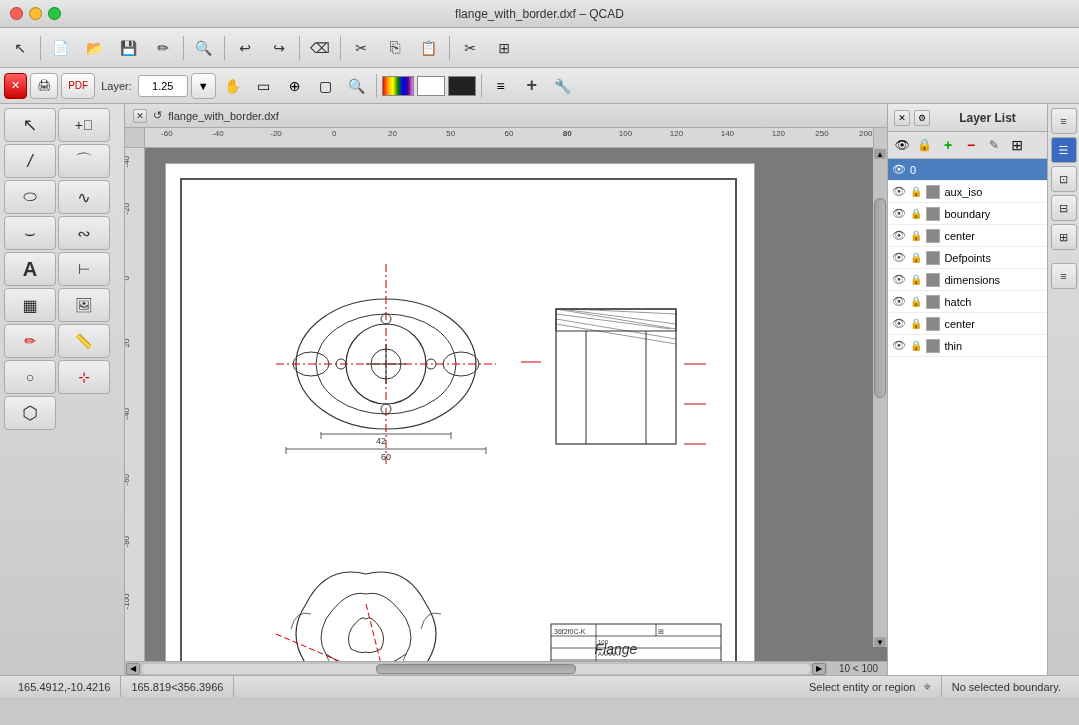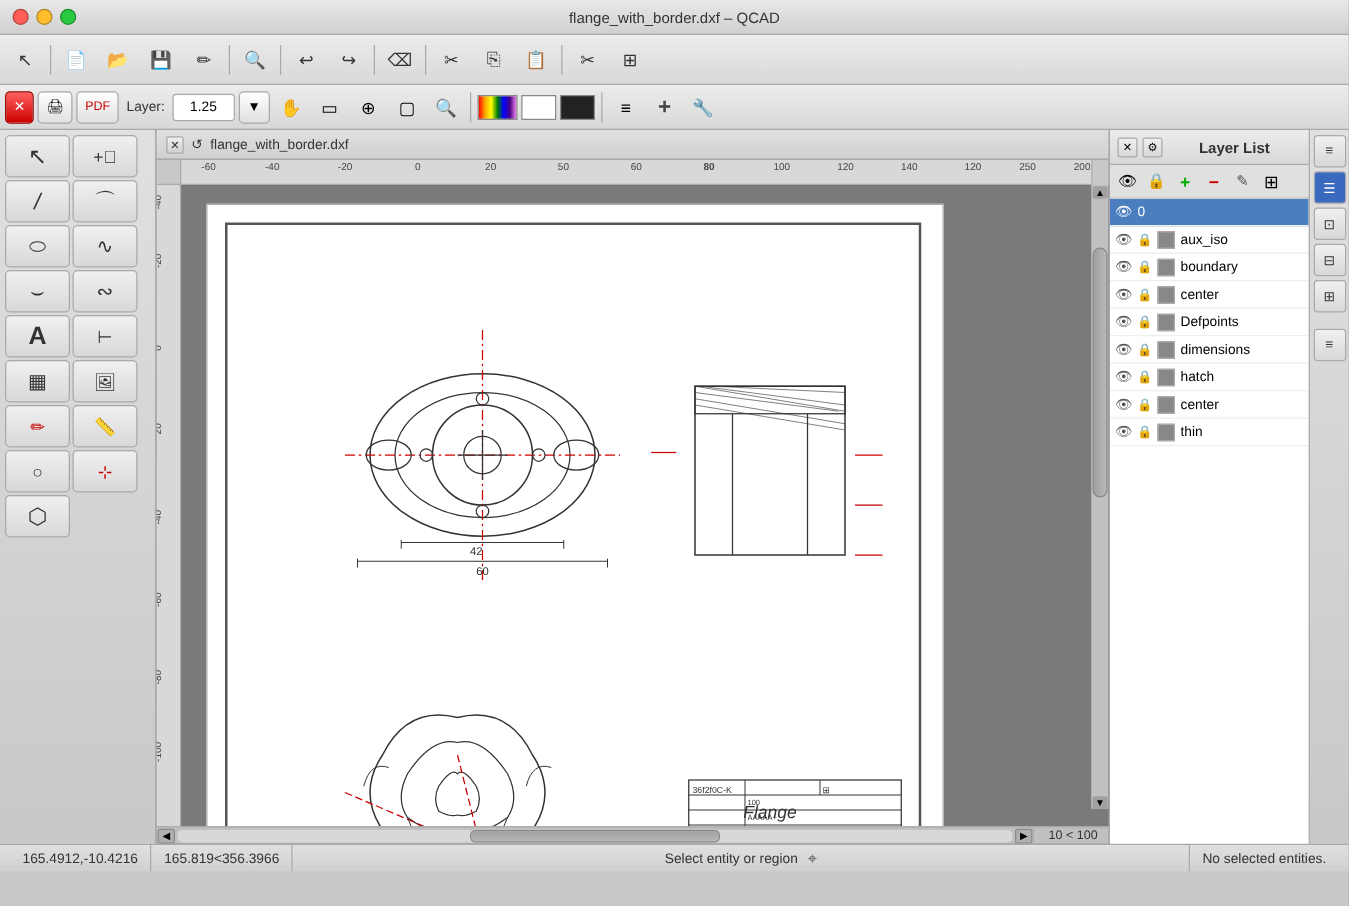--- a/index.html
+++ b/index.html
@@ -297,21 +297,21 @@
       font-size: 11px;
       color: #333;
     }
     .status-section {
       padding: 0 10px;
       border-right: 1px solid #aaa;
       height: 100%;
       display: flex; align-items: center;
     }
     .status-section:last-child { border-right: none; }
-    .status-center { flex: 1; display: flex; align-items: center; justify-content: center; }
+    .status-center { flex: 1; display: flex; align-items: center; justify-content: flex-end; }
 
     
     .scrollbar-h-container {
       height: 14px;
       background: #c0c0c0;
       display: flex;
       align-items: center;
       border-top: 1px solid #aaa;
       padding: 1px;
     }
@@ -683,15 +683,15 @@
     <span>165.4912,-10.4216</span>
   </div>
   <div class="status-section">
     <span>165.819&lt;356.3966</span>
   </div>
   <div class="status-section status-center">
     <span>Select entity or region</span>
     <span style="margin-left:8px;color:#666;font-size:13px;">⌖</span>
   </div>
   <div class="status-section">
-    <span>No selected entities.</span>
+    <span>No selected boundary.</span>
   </div>
 </div>
 
 </body></html>

